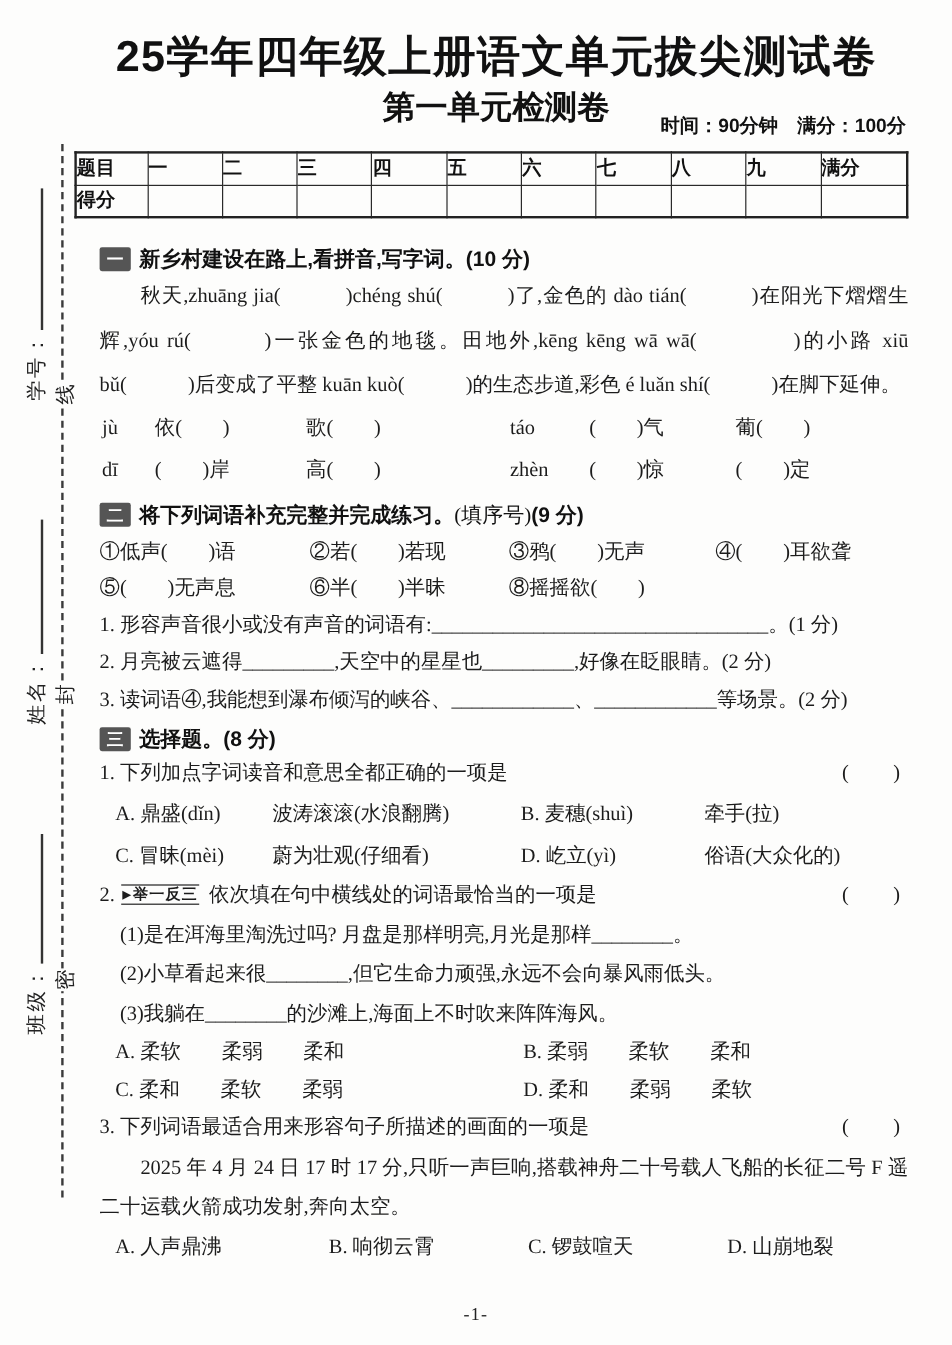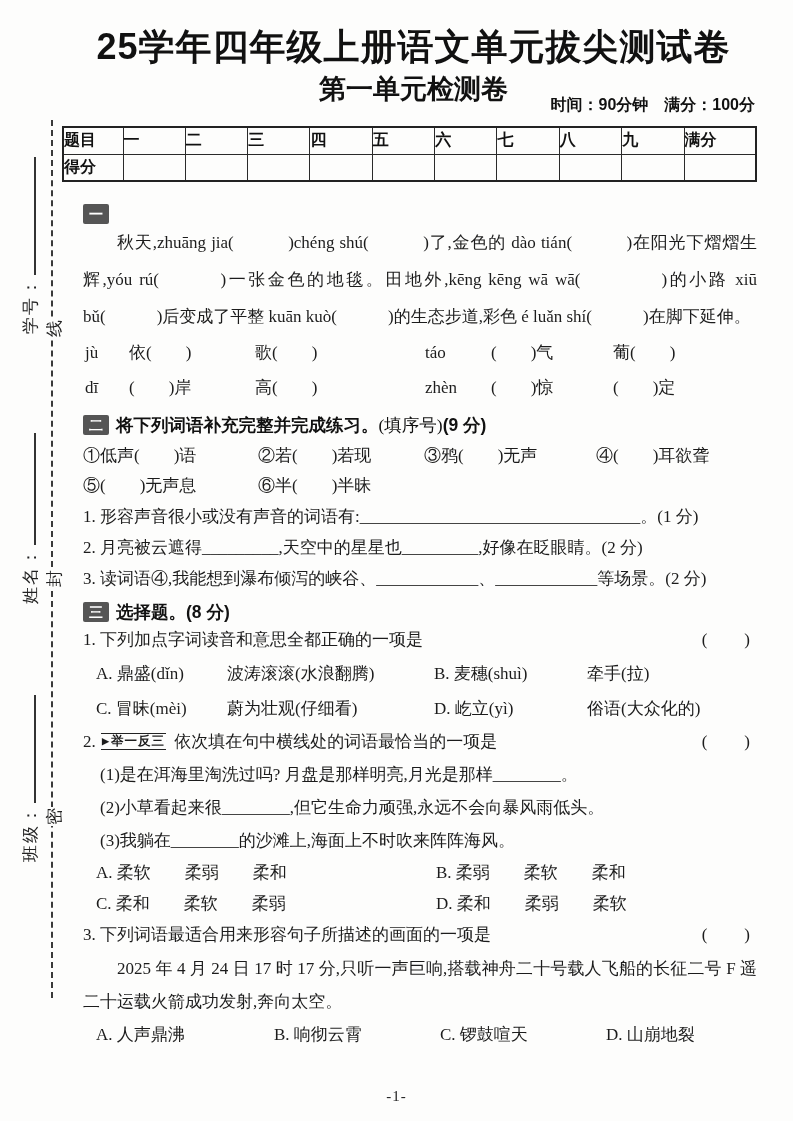--- a/index.html
+++ b/index.html
@@ -169,20 +169,21 @@
       <td></td>
       <td></td>
       <td></td>
       <td></td>
     </tr>
   </tbody>
     </table>
 
   <div class="sec-head">
     <span class="badge">一</span>
+    <span>新乡村建设在路上,看拼音,写字词。(10 分)</span>
   </div>
   <div class="para">秋天,zhuāng jia(　　　)chéng shú(　　　)了,金色的 dào tián(　　　)在阳光下熠熠生辉,yóu rú(　　　)一张金色的地毯。田地外,kēng kēng wā wā(　　　　)的小路 xiū bǔ(　　　)后变成了平整 kuān kuò(　　　)的生态步道,彩色 é luǎn shí(　　　)在脚下延伸。</div>
 
   <div class="pinyin-grid">
     <span>jù</span>
     <span>依(　　)</span>
     <span>歌(　　)</span>
     <span>táo</span>
     <span>(　　)气</span>
     <span>葡(　　)</span>
@@ -202,20 +203,21 @@
       <span class="light">(填序号)</span>
       <span>(9 分)</span>
   </div>
   <div class="sec2-items">
     <span>①低声(　　)语</span>
     <span>②若(　　)若现</span>
     <span>③鸦(　　)无声</span>
     <span>④(　　)耳欲聋</span>
     <span>⑤(　　)无声息</span>
     <span>⑥半(　　)半昧</span>
+    <span>⑧摇摇欲(　　)</span>
   </div>
   <div class="subq">1. 形容声音很小或没有声音的词语有:_________________________________。(1 分)</div>
   <div class="subq">2. 月亮被云遮得_________,天空中的星星也_________,好像在眨眼睛。(2 分)</div>
   <div class="subq">3. 读词语④,我能想到瀑布倾泻的峡谷、____________、____________等场景。(2 分)</div>
 
   <div class="sec-head" style="margin-top:6px;">
     <span class="badge">三</span>
     <span>选择题。(8 分)</span>
   </div>
 

